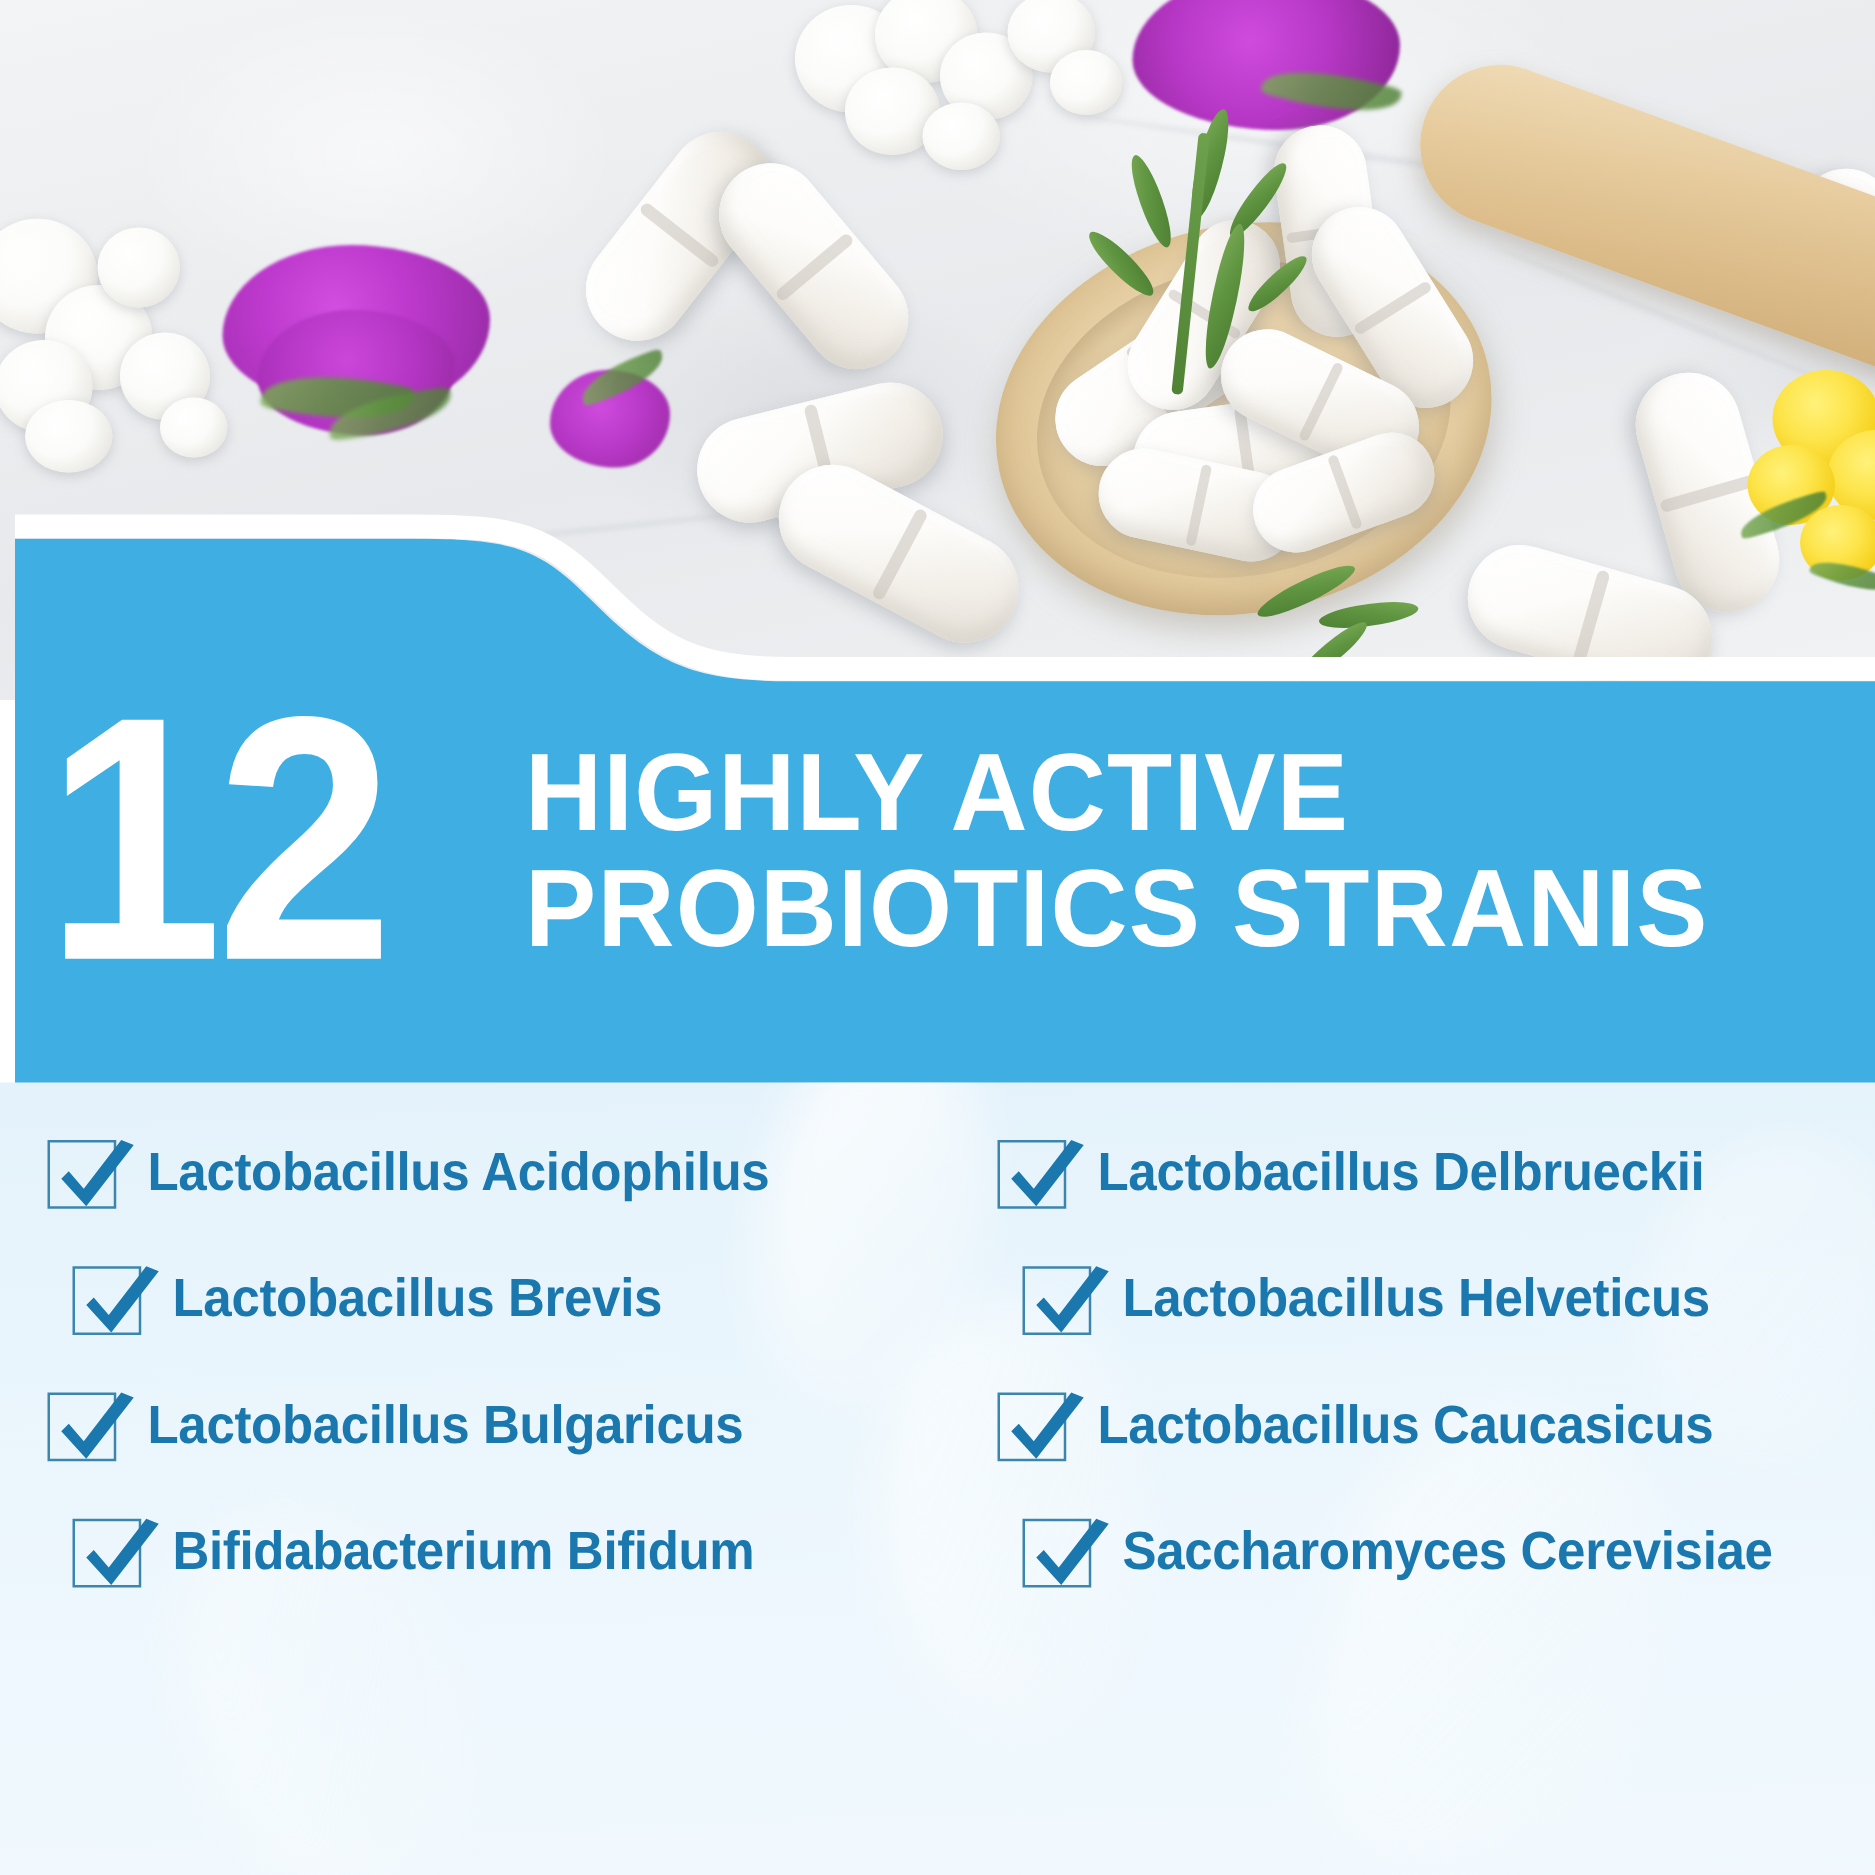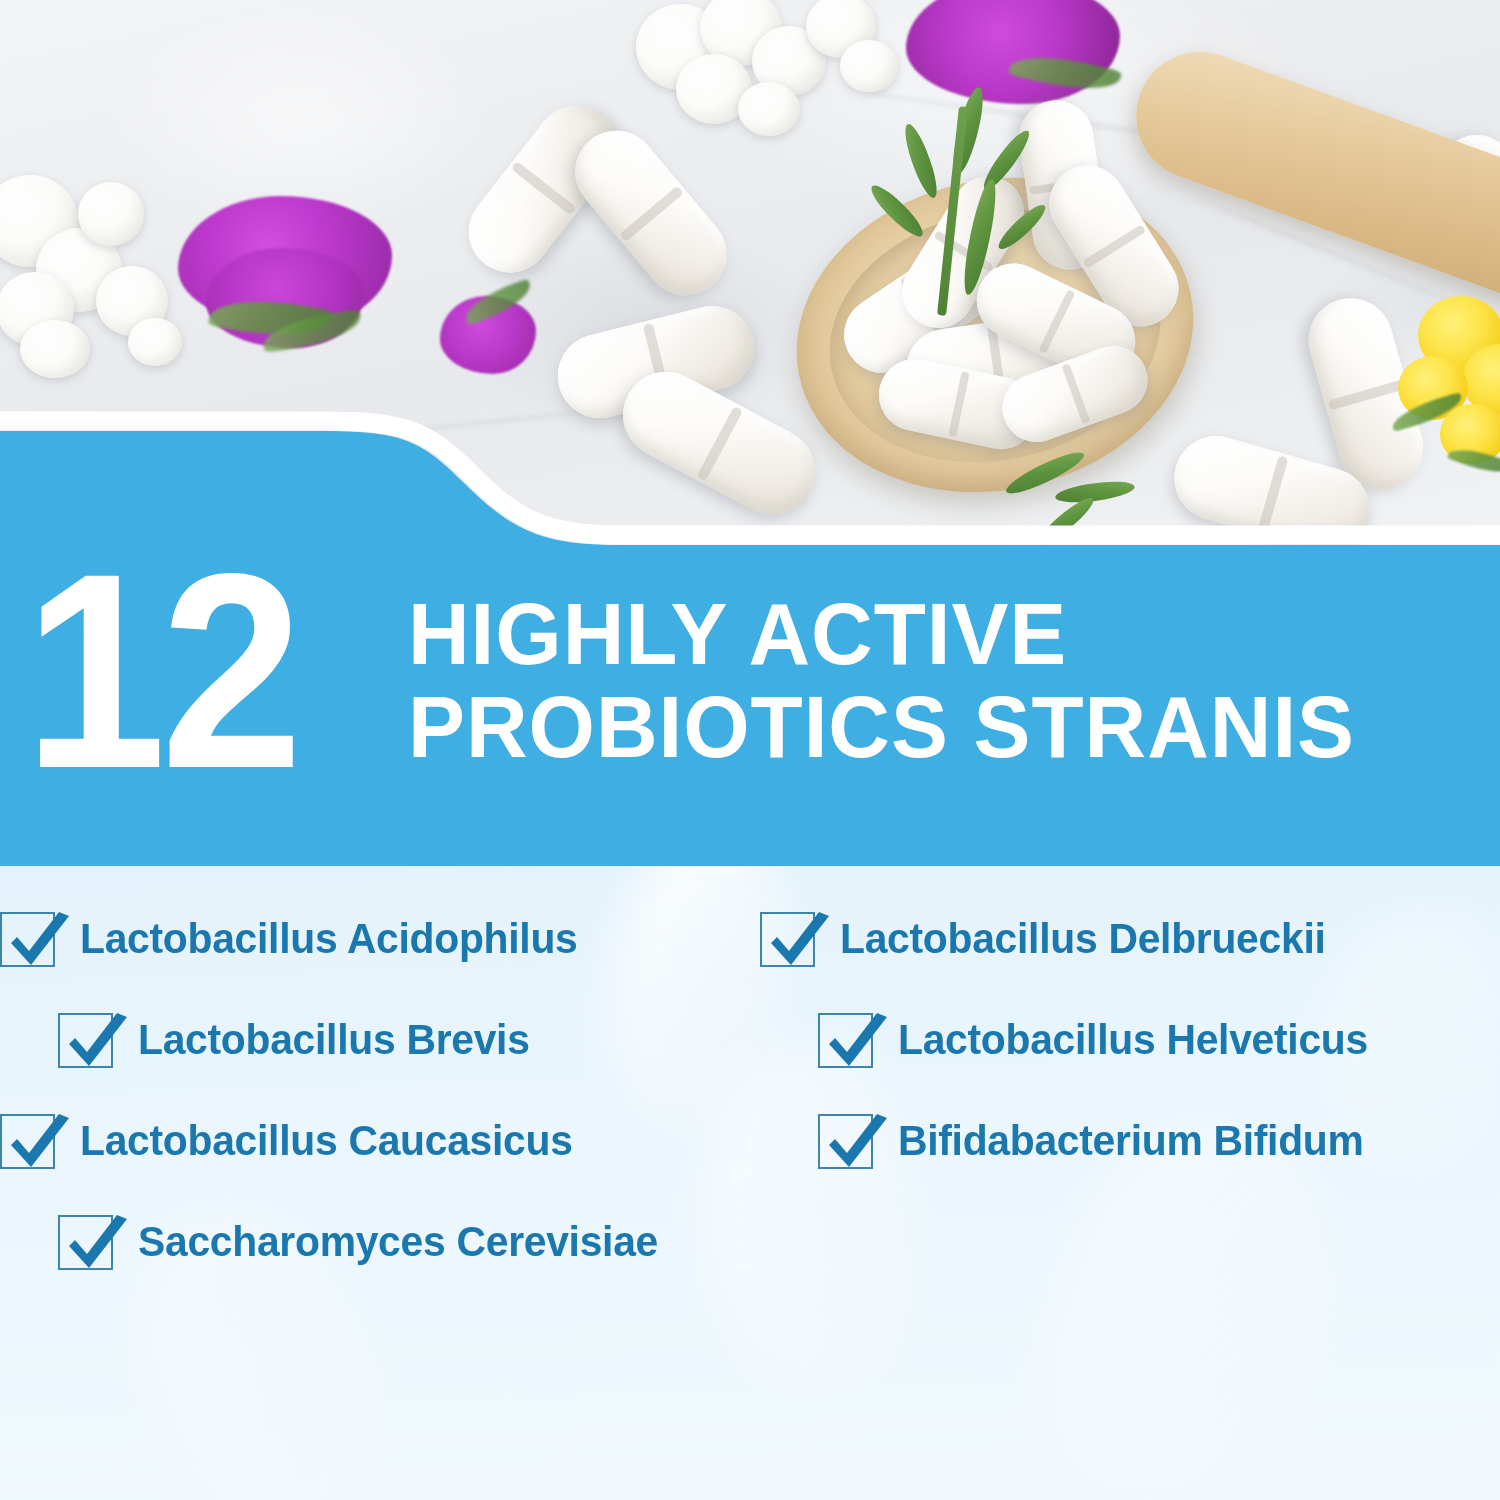--- a/index.html
+++ b/index.html
@@ -83,21 +83,21 @@
   }
   .spoon-inner{
     position:absolute; left:828px; top:212px; width:334px; height:248px;
     background:radial-gradient(ellipse at 50% 45%, #f0ddbb 0%, #e2cb9f 60%, #cfb184 100%);
     border-radius:50%;
     transform:rotate(-12deg);
     box-shadow:inset 0 8px 18px rgba(170,145,108,.45);
   }
 
   
-  .banner-wrap{ position:absolute; left:0; top:395px; width:1248px; height:480px; }
+  .banner-wrap{ position:absolute; left:12px; top:395px; width:1248px; height:480px; }
   .banner-svg{ position:absolute; left:0; top:0; }
   .banner-content{
     position:absolute; left:0; top:0; width:1500px; height:480px;
     display:flex; align-items:flex-start;
   }
   .big-number{
     position:absolute; left:24px; top:148px;
     font-size:278px; line-height:.92; font-weight:bold; color:#ffffff;
     letter-spacing:-6px;
     font-family:"Liberation Sans", sans-serif;
@@ -121,21 +121,21 @@
   .swirl{
     position:absolute;
     background:linear-gradient(120deg, rgba(255,255,255,.85), rgba(255,255,255,.15));
     filter:blur(18px);
   }
   .grid{
     position:absolute; left:0; top:0; width:1500px; height:634px;
     display:grid; grid-template-columns:760px 740px; grid-auto-rows:101px;
     padding-top:22px;
   }
-  .item{ display:flex; align-items:center; }
+  .item{ display:flex; align-items:center; padding-left:38px; }
   .item.right{ padding-left:58px; }
   .cbox{ position:relative; width:58px; height:60px; flex:0 0 58px; margin-right:22px; }
   .cbox .sq{
     position:absolute; left:0; top:3px; width:55px; height:55px;
     border:2px solid #3c86ae; background:transparent;
   }
   .cbox svg{ position:absolute; left:-3px; top:-10px; }
   .label{
     color:#1a78ae; font-size:43px; font-weight:bold;
     font-family:"Liberation Sans", sans-serif;
@@ -281,29 +281,38 @@
   <div class="item right">
     <span class="cbox">
       <span class="sq"></span>
       <svg width="78" height="78" viewBox="0 0 78 78">
         <path d="M14,44 L20,38 L32,52 L62,13 L72,17 L34,66 Z" fill="#1a78ae"></path>
       </svg>
     </span>
     <span class="label">Lactobacillus Helveticus</span>
   </div>
 
-
-
   <div class="item">
     <span class="cbox">
       <span class="sq"></span>
       <svg width="78" height="78" viewBox="0 0 78 78">
         <path d="M14,44 L20,38 L32,52 L62,13 L72,17 L34,66 Z" fill="#1a78ae"></path>
       </svg>
     </span>
+    <span class="label">Lactobacillus Bulgaricus</span>
+  </div>
+
+
+  <div class="item">
+    <span class="cbox">
+      <span class="sq"></span>
+      <svg width="78" height="78" viewBox="0 0 78 78">
+        <path d="M14,44 L20,38 L32,52 L62,13 L72,17 L34,66 Z" fill="#1a78ae"></path>
+      </svg>
+    </span>
     <span class="label">Lactobacillus Caucasicus</span>
   </div>
 
   <div class="item right">
     <span class="cbox">
       <span class="sq"></span>
       <svg width="78" height="78" viewBox="0 0 78 78">
         <path d="M14,44 L20,38 L32,52 L62,13 L72,17 L34,66 Z" fill="#1a78ae"></path>
       </svg>
     </span>

